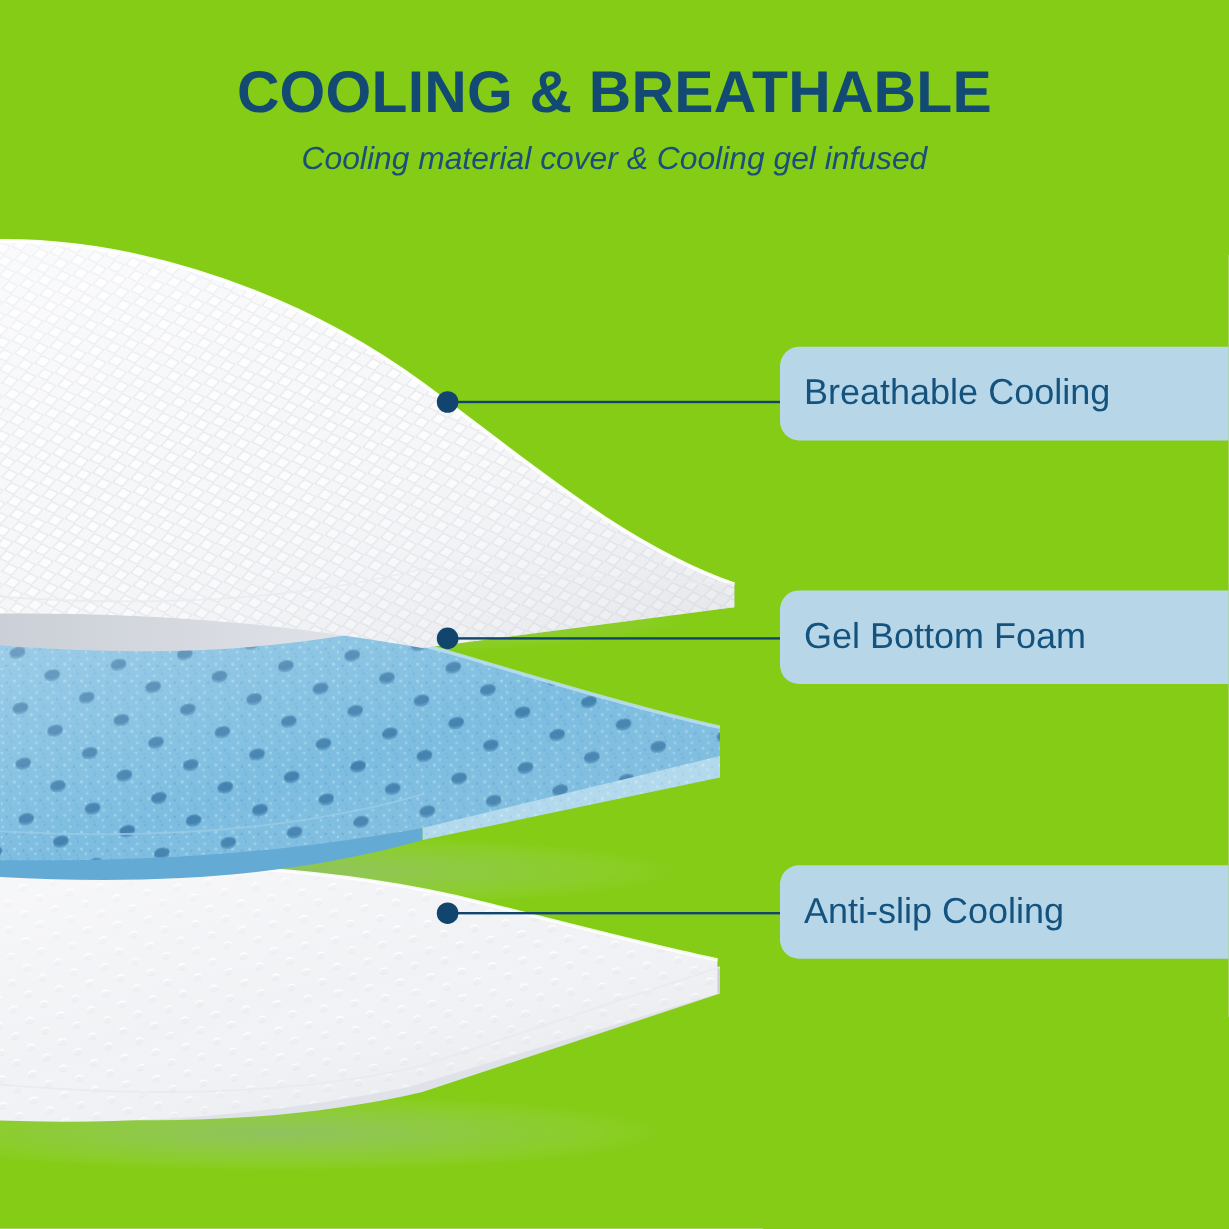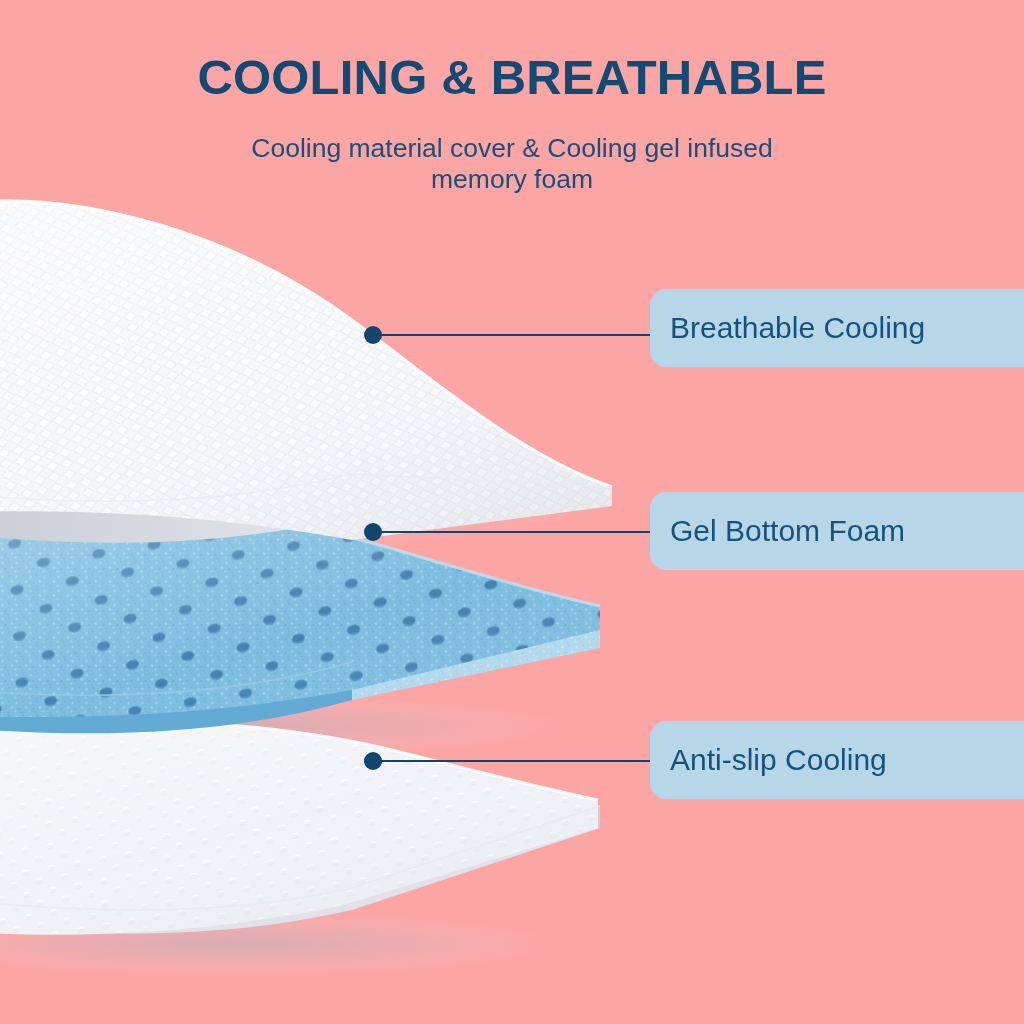--- a/index.html
+++ b/index.html
@@ -12,21 +12,21 @@
     height: 1024px;
     overflow: hidden;
     font-family: "Liberation Sans", sans-serif;
     background: #edf4f7;
   }
 
   #stage {
     position: relative;
     width: 1024px;
     height: 1024px;
-    background: #fca5a5;
+    background: #84cc16;
     overflow: hidden;
   }
 
   
   #header {
     position: absolute;
     left: 0;
     top: 0;
     width: 1024px;
     text-align: center;
@@ -37,27 +37,28 @@
     margin: 0;
     padding-top: 52px;
     font-size: 49px;
     font-weight: bold;
     letter-spacing: 0.2px;
     line-height: 1.05;
     color: #124a74;
     font-family: "Liberation Sans", sans-serif;
   }
   #subtitle {
-    margin: 16px;
+    margin: 0;
     padding-top: 14px;
     font-size: 26.5px;
     font-weight: normal;
     line-height: 1.17;
     color: #1b4f7a;
     font-family: "Liberation Sans", sans-serif;
+    font-style: italic;
   }
   #subtitle .sub-line {
     display: block;
   }
 
   
   #artwork {
     position: absolute;
     left: 0;
     top: 0;
@@ -312,21 +313,20 @@
                C 90 190, 240 238, 352 320
                C 440 385, 520 455, 612 487" fill="none" stroke="#ffffff" stroke-width="3.2" opacity="0.95"></path>
       <path d="M -40 494 C 110 508, 240 502, 352 474 L 612 487" fill="none" stroke="#e9ebef" stroke-width="1.5" opacity="0.9"></path>
     </g>
   </svg>
 
   <div id="header">
     <h1 id="title">COOLING &amp; BREATHABLE</h1>
     <p id="subtitle">
       <span class="sub-line">Cooling material cover &amp; Cooling gel infused</span>
-      <span class="sub-line">memory foam</span>
     </p>
   </div>
 
   <div class="leader" id="leader-0">
     <span class="dot"></span>
     <span class="rule"></span>
   </div>
   <div class="leader" id="leader-1">
     <span class="dot"></span>
     <span class="rule"></span>

